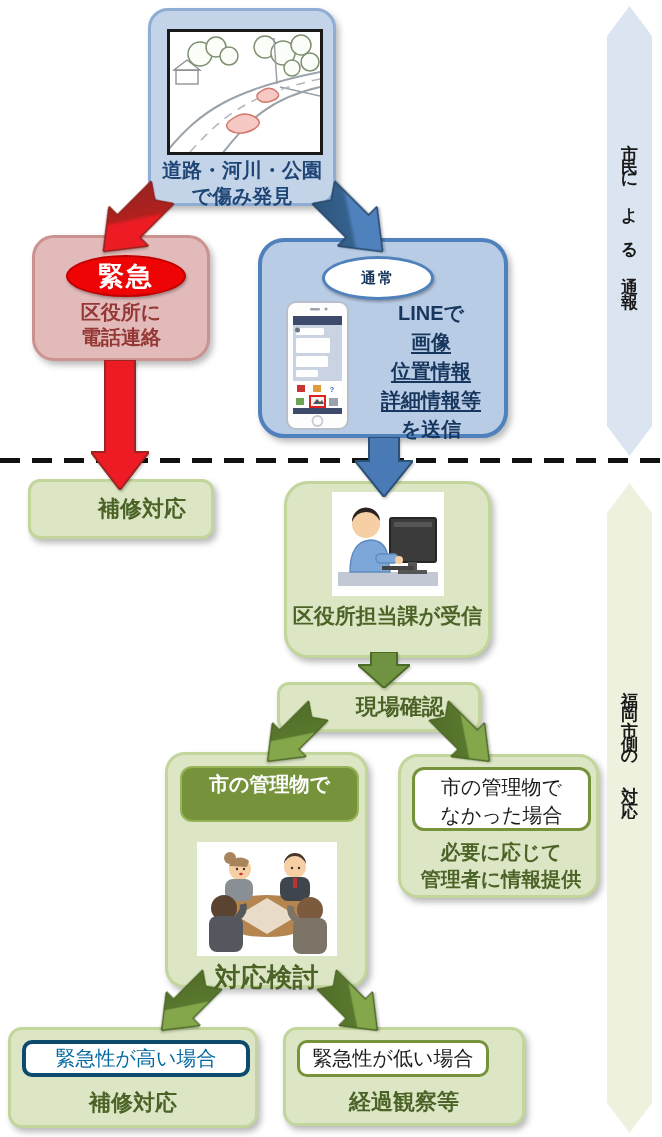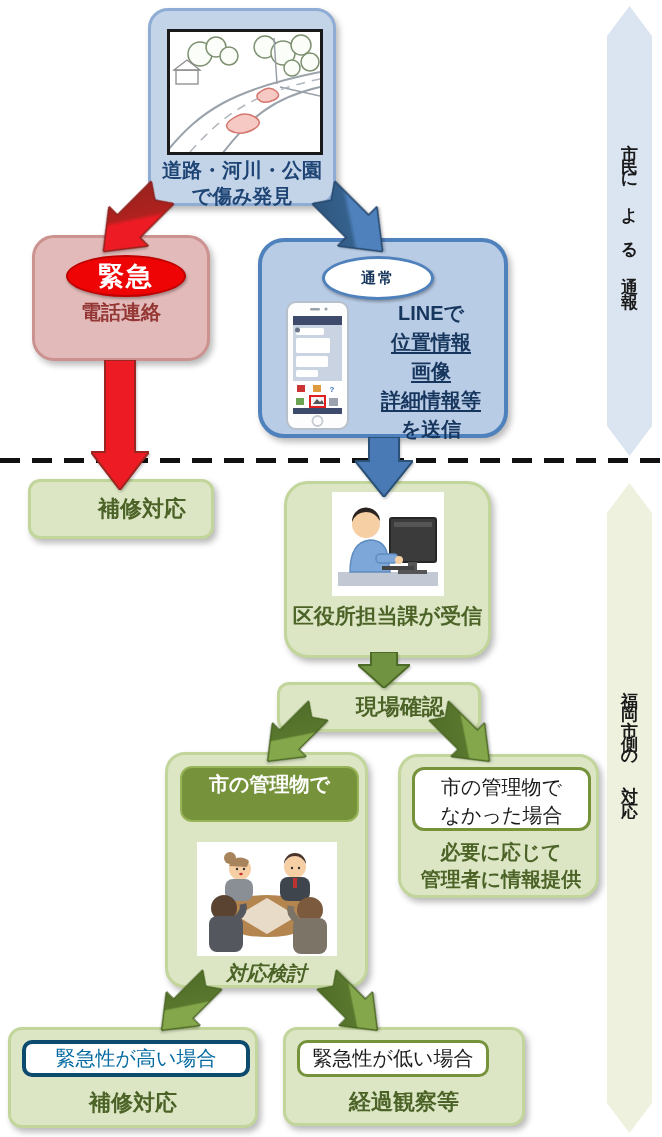--- a/index.html
+++ b/index.html
@@ -126,20 +126,21 @@
   <svg class="arrow diag" style="left:105px;top:180px;transform:rotate(45deg);" width="56" height="84" viewBox="0 0 56 84">
     <polygon points="12,0 28,11 44,0 44,48 56,48 28,84 0,48 12,48" fill="url(#gRed)" stroke="#8f1f1b" stroke-width="1.5"></polygon>
   </svg>
   <svg class="arrow diag" style="left:325px;top:180px;transform:rotate(-45deg);" width="56" height="84" viewBox="0 0 56 84">
     <polygon points="12,0 28,11 44,0 44,48 56,48 28,84 0,48 12,48" fill="url(#gBlue)" stroke="#24466b" stroke-width="1.5"></polygon>
   </svg>
 
   <div class="box emergency-box shadow">
     <div class="oval oval-red">緊急</div>
     <div class="maroon center" style="position:absolute;left:0;top:62px;width:100%;font-size:20px;line-height:25px;">
+      <span class="lineitem">区役所に</span>
       <span class="lineitem">電話連絡</span>
     </div>
   </div>
 
   <svg class="arrow" style="left:91px;top:360px;" width="58" height="130" viewBox="0 0 58 130">
     <polygon points="14,0 44,0 44,92 58,92 29,130 0,92 14,92" fill="#ed1c24" stroke="#9b2520" stroke-width="2"></polygon>
   </svg>
 
   <div class="box normal-box shadow">
     <div class="oval oval-white">通常</div>
@@ -164,22 +165,22 @@
         <rect x="10" y="97" width="8" height="7" fill="#6ca353"></rect>
         <rect x="43" y="97" width="9" height="8" fill="#9aa3ad"></rect>
         <rect x="24" y="95" width="15" height="11" fill="#f2f2f2" stroke="#e01f1f" stroke-width="2"></rect>
         <path d="M27 103 l4 -5 l3 3 l2 -2 l2 4 Z" fill="#555"></path>
         <rect x="7" y="107" width="49" height="6" fill="#3d4a6b"></rect>
         <circle cx="31.5" cy="120" r="5" fill="none" stroke="#c3cad2" stroke-width="1.8"></circle>
       </svg>
     </div>
     <div class="navy2 center" style="position:absolute;left:95px;top:57px;width:148px;font-size:20px;line-height:29px;">
       <span class="lineitem">LINEで</span>
+      <span class="linkline">画像</span>
       <span class="linkline">位置情報</span>
-      <span class="linkline">画像</span>
       <span class="linkline">詳細情報等</span>
       <span class="lineitem">を送信</span>
     </div>
   </div>
 
   <svg class="arrow" style="left:355px;top:437px;" width="58" height="60" viewBox="0 0 58 60">
     <polygon points="14,0 44,0 44,24 58,24 29,60 0,24 14,24" fill="#4a7ab5" stroke="#2c5176" stroke-width="2"></polygon>
   </svg>
 
   <div class="box gbox repair-top shadow">
@@ -245,21 +246,21 @@
         <rect x="83" y="35" width="30" height="24" rx="8" fill="#3f454c"></rect>
         <rect x="96" y="36" width="4" height="10" fill="#b33"></rect>
         <circle cx="27" cy="66" r="13" fill="#5a4331"></circle>
         <rect x="12" y="74" width="34" height="36" rx="8" fill="#54585e"></rect>
         <path d="M40 76 q8 -6 6 -14" stroke="#54585e" stroke-width="7" fill="none"></path>
         <circle cx="113" cy="68" r="13" fill="#7b5a3e"></circle>
         <rect x="96" y="76" width="34" height="36" rx="8" fill="#7d7468"></rect>
         <path d="M100 78 q-8 -6 -6 -14" stroke="#7d7468" stroke-width="7" fill="none"></path>
       </svg>
     </div>
-    <div class="gtext center" style="position:absolute;left:0;top:205px;width:100%;font-size:20px;font-style:italic;">対応検討</div>
+    <div class="gtext center" style="position:absolute;left:0;top:205px;width:100%;font-size:26px;">対応検討</div>
   </div>
 
   <div class="box gbox notmanaged-box shadow">
     <div class="white-header">
       <span class="lineitem">市の管理物で</span>
       <span class="lineitem">なかった場合</span>
     </div>
     <div class="gtext center" style="position:absolute;left:-6px;top:82px;width:212px;font-size:20px;line-height:27px;">
       <span class="lineitem">必要に応じて</span>
       <span class="lineitem">管理者に情報提供</span>

